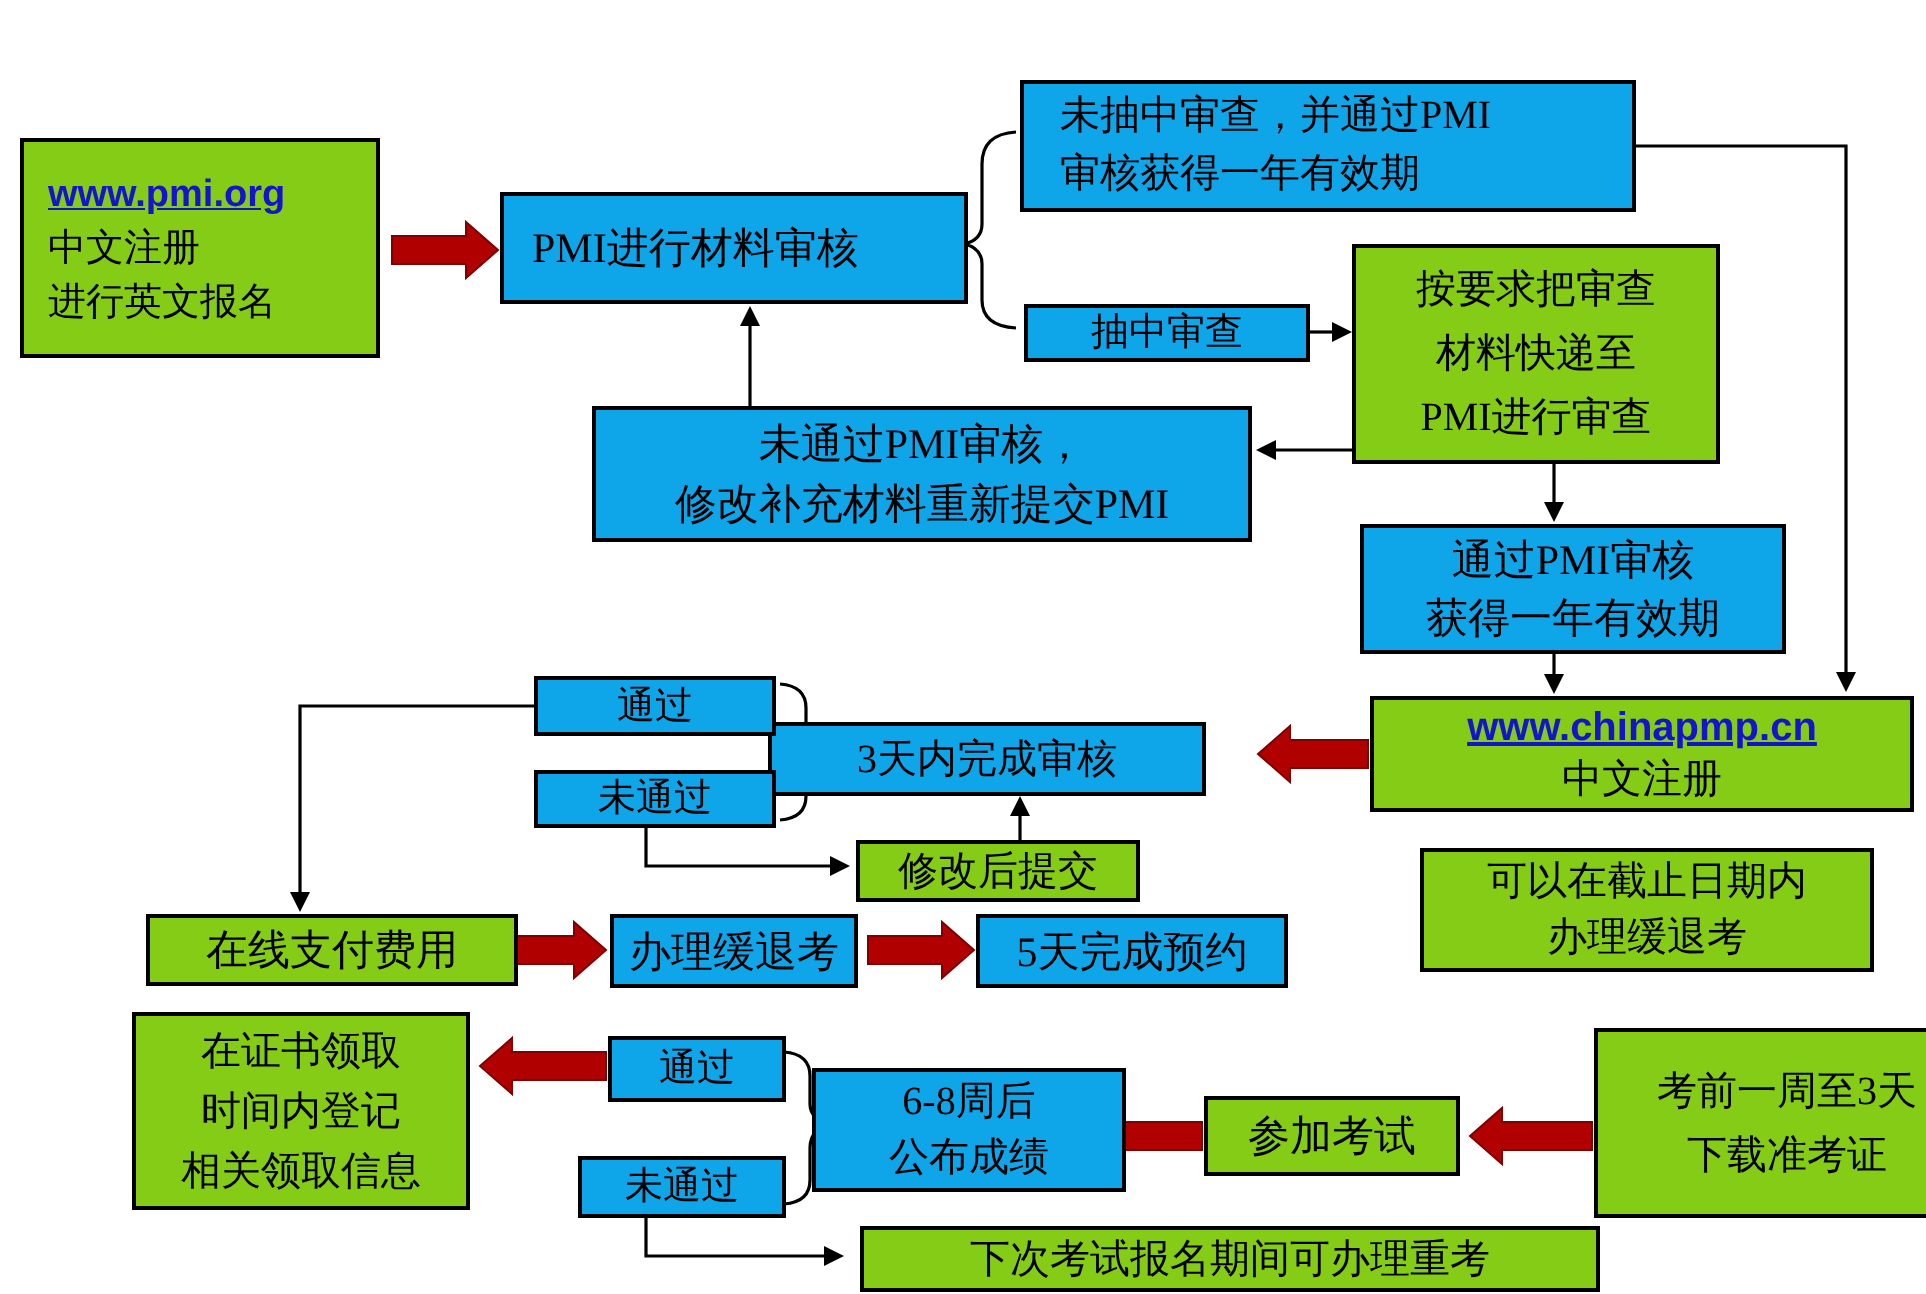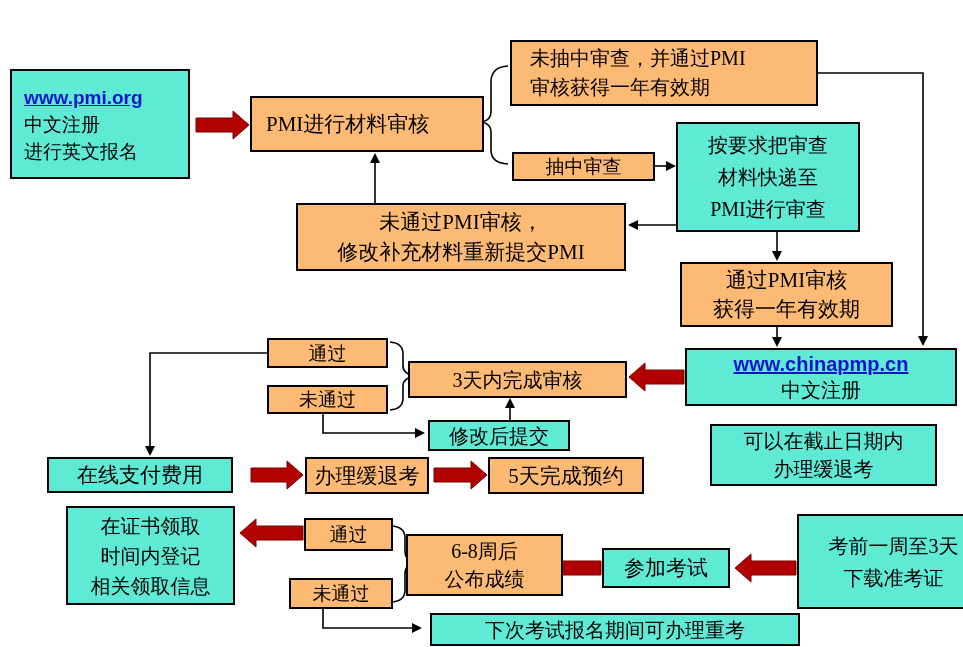--- a/index.html
+++ b/index.html
@@ -2,45 +2,45 @@
 <html><head>
 <meta charset="utf-8">
 <style>
   html,body{margin:0;padding:0;background:#fff;}
   #canvas{
     position:relative;width:963px;height:647px;background:#ffffff;overflow:hidden;
     font-family:"Liberation Serif","DejaVu Serif",serif;color:#000;
   }
   #connectors{position:absolute;left:0;top:0;width:963px;height:647px;}
   .box{
-    position:absolute;box-sizing:border-box;border:2px solid #000;background:#fdba74;
+    position:absolute;box-sizing:border-box;border:2px solid #000;background:#0ea5e9;
     display:flex;flex-direction:column;justify-content:center;text-align:center;
     font-size:20px;line-height:29px;
   }
-  .tan{background:#5eead4;}
+  .tan{background:#84cc16;}
   .leftalign{text-align:left;align-items:flex-start;}
   .link{
     font-family:"Liberation Sans","DejaVu Sans",sans-serif;font-weight:bold;
     color:#1414cc;text-decoration:underline;cursor:pointer;
   }
   
   .b-pmi-register{left:10px;top:69px;width:180px;height:110px;padding-left:12px;font-size:19px;line-height:27px;}
   .b-pmi-review{left:250px;top:96px;width:234px;height:56px;padding-left:14px;font-size:21px;}
   .b-not-selected{left:510px;top:40px;width:308px;height:66px;padding-left:18px;font-size:20px;line-height:29px;}
   .b-selected{left:512px;top:152px;width:143px;height:29px;font-size:19px;line-height:24px;}
   .b-send-materials{left:676px;top:122px;width:184px;height:110px;font-size:20px;line-height:32px;}
   .b-fail-pmi{left:296px;top:203px;width:330px;height:68px;font-size:21px;line-height:30px;}
   .b-pass-pmi{left:680px;top:262px;width:213px;height:65px;font-size:21px;line-height:29px;}
   .b-chinapmp{left:685px;top:348px;width:272px;height:58px;line-height:26px;}
   .b-defer{left:710px;top:424px;width:227px;height:62px;font-size:20px;line-height:28px;}
-  .b-review3{left:408px;top:361px;width:219px;height:37px;font-size:20px;line-height:32px;}
+  .b-review3{left:384px;top:361px;width:219px;height:37px;font-size:20px;line-height:32px;}
   .b-pass-mid{left:267px;top:338px;width:121px;height:30px;font-size:19px;line-height:25px;}
   .b-fail-mid{left:267px;top:385px;width:121px;height:29px;font-size:19px;line-height:24px;}
   .b-resubmit{left:428px;top:420px;width:142px;height:31px;font-size:20px;line-height:26px;}
-  .b-pay-online{left:47px;top:457px;width:186px;height:36px;font-size:21px;line-height:31px;align-items:center;}
+  .b-pay-online{left:73px;top:457px;width:186px;height:36px;font-size:21px;line-height:31px;align-items:center;}
   .b-fee-received{left:305px;top:457px;width:124px;height:37px;font-size:21px;line-height:32px;}
   .b-book5{left:488px;top:457px;width:156px;height:37px;font-size:21px;line-height:32px;}
   .b-cert{left:66px;top:506px;width:169px;height:99px;font-size:20px;line-height:30px;}
   .b-pass-bot{left:304px;top:518px;width:89px;height:33px;font-size:19px;line-height:28px;}
   .b-fail-bot{left:289px;top:578px;width:104px;height:31px;font-size:19px;line-height:26px;}
   .b-results{left:406px;top:534px;width:157px;height:62px;font-size:20px;line-height:28px;}
   .b-take-exam{left:602px;top:548px;width:128px;height:40px;font-size:21px;line-height:34px;}
   .b-admission{left:797px;top:514px;width:193px;height:95px;font-size:20px;line-height:32px;}
   .b-retake{left:430px;top:613px;width:370px;height:33px;font-size:20px;line-height:28px;}
 </style>

